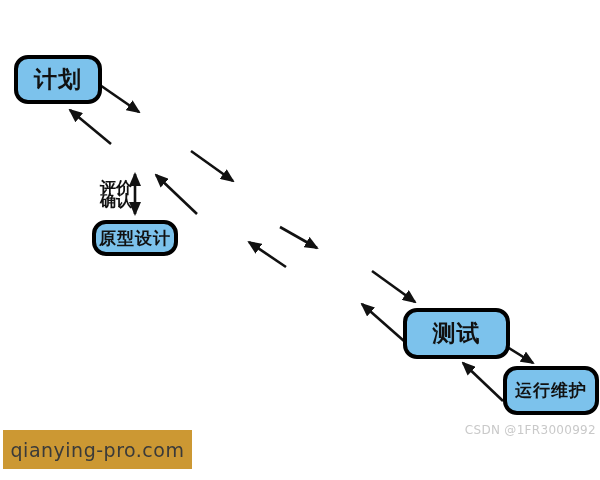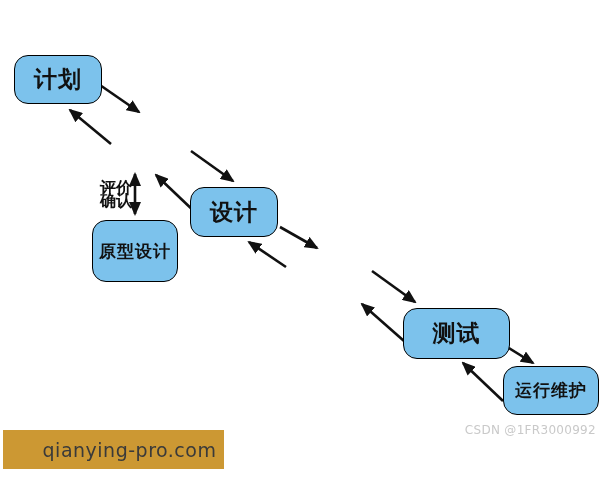--- a/index.html
+++ b/index.html
@@ -3,41 +3,41 @@
 <meta charset="utf-8">
 <style>
   html,body{margin:0;padding:0;background:#ffffff;}
   .canvas{
     position:relative;width:600px;height:480px;background:#ffffff;overflow:hidden;
     font-family:"DejaVu Sans","Liberation Sans",sans-serif;
   }
   .arrows{position:absolute;left:0;top:0;width:600px;height:480px;}
   .arrows line{stroke:#111;stroke-width:2.6;}
   .node{
-    position:absolute;background:#7CC2EC;border:1px solid #000000;border-radius:14px;
+    position:absolute;background:#7CC2EC;border:4px solid #000000;border-radius:14px;
     display:flex;align-items:center;justify-content:center;
     color:#111;font-weight:bold;letter-spacing:1px;box-sizing:border-box;
   }
   .node.big{font-size:23px;}
   .node.small{font-size:17px;}
   .n-plan{left:14px;top:55px;width:88px;height:49px;}
   .n-req{left:103px;top:120px;width:86px;height:48px;}
   .n-design{left:190px;top:187px;width:88px;height:50px;}
-  .n-proto{left:92px;top:220px;width:86px;height:62px;}
+  .n-proto{left:92px;top:220px;width:86px;height:36px;}
   .n-coding{left:283px;top:252px;width:87px;height:48px;}
   .n-testing{left:403px;top:308px;width:107px;height:51px;}
   .n-maint{left:503px;top:366px;width:96px;height:49px;}
   .edge-label{
     position:absolute;left:100px;top:181px;width:34px;
     font-size:16px;font-weight:bold;color:#111;line-height:13px;text-align:left;
   }
   .wm-bar{
     position:absolute;left:3px;top:430px;width:189px;height:39px;background:#CC9833;
     display:flex;align-items:center;justify-content:center;
-    color:#3a3a3a;font-size:19px;letter-spacing:0.5px;padding-left:32px;
+    color:#3a3a3a;font-size:19px;letter-spacing:0.5px;
   }
   .csdn{
     position:absolute;right:4px;top:423px;font-size:12px;color:#c9c9c9;letter-spacing:0.3px;
   }
 </style>
 </head>
 <body>
 
 <div class="canvas">
 
@@ -59,23 +59,20 @@
     <line x1="404" y1="341" x2="362" y2="304" marker-end="url(#ah)"></line>
     <line x1="491" y1="337" x2="533" y2="363" marker-end="url(#ah)"></line>
     <line x1="503" y1="401" x2="463" y2="363" marker-end="url(#ah)"></line>
   </svg>
 
   <div class="node big n-plan">
     <span>计划</span>
   </div>
 
 
-  <div class="node big n-design">
-    <span>设计</span>
-  </div>
 
   <div class="node small n-proto">
     <span>原型设计</span>
   </div>
 
 
   <div class="node big n-testing">
     <span>测试</span>
   </div>
 

